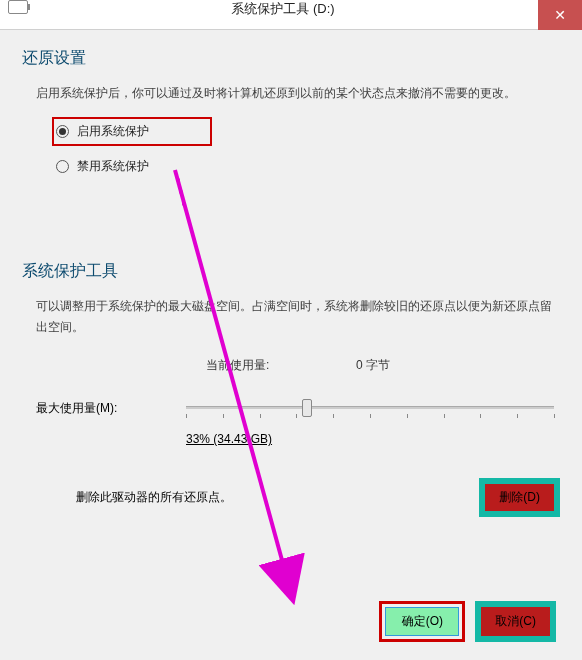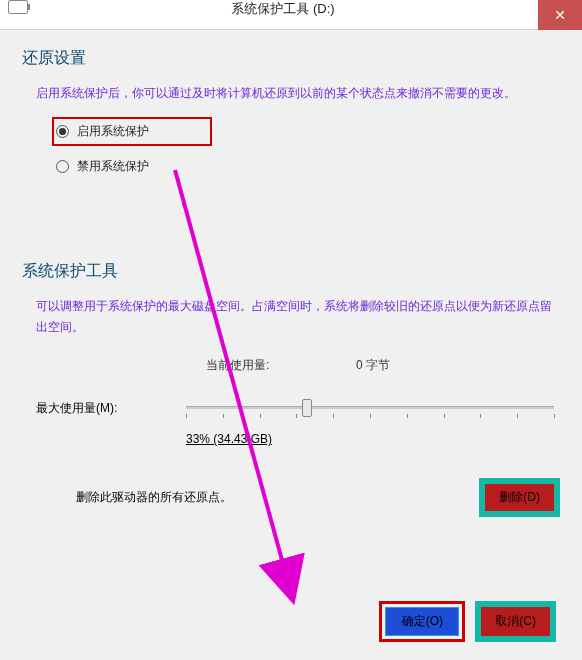--- a/index.html
+++ b/index.html
@@ -55,21 +55,21 @@
       height: calc(100% - 30px);
       position: relative;
     }
     .section-title {
       font-size: 16px;
       color: #0c4a6e;
       margin-bottom: 14px;
     }
     .desc {
       font-size: 12px;
-      color: #6d28d9;
+      color: #404040;
       line-height: 1.7;
       margin-left: 14px;
       margin-bottom: 14px;
     }
     .radio-group {
       margin-left: 30px;
     }
     .radio-item {
       display: flex;
       align-items: center;
@@ -175,21 +175,21 @@
       display: flex;
       gap: 10px;
     }
     .btn-ok-wrap {
       border: 3px solid #cc0000;
       padding: 3px;
       display: inline-block;
     }
     .btn-ok {
       border: 1px solid #3399dd;
-      background: #1d4ed8;
+      background: #86efac;
     }
     
     .arrow-svg {
       position: absolute;
       left: 0; top: 0;
       width: 582px; height: 660px;
       pointer-events: none;
     }
   </style>
 </head>

